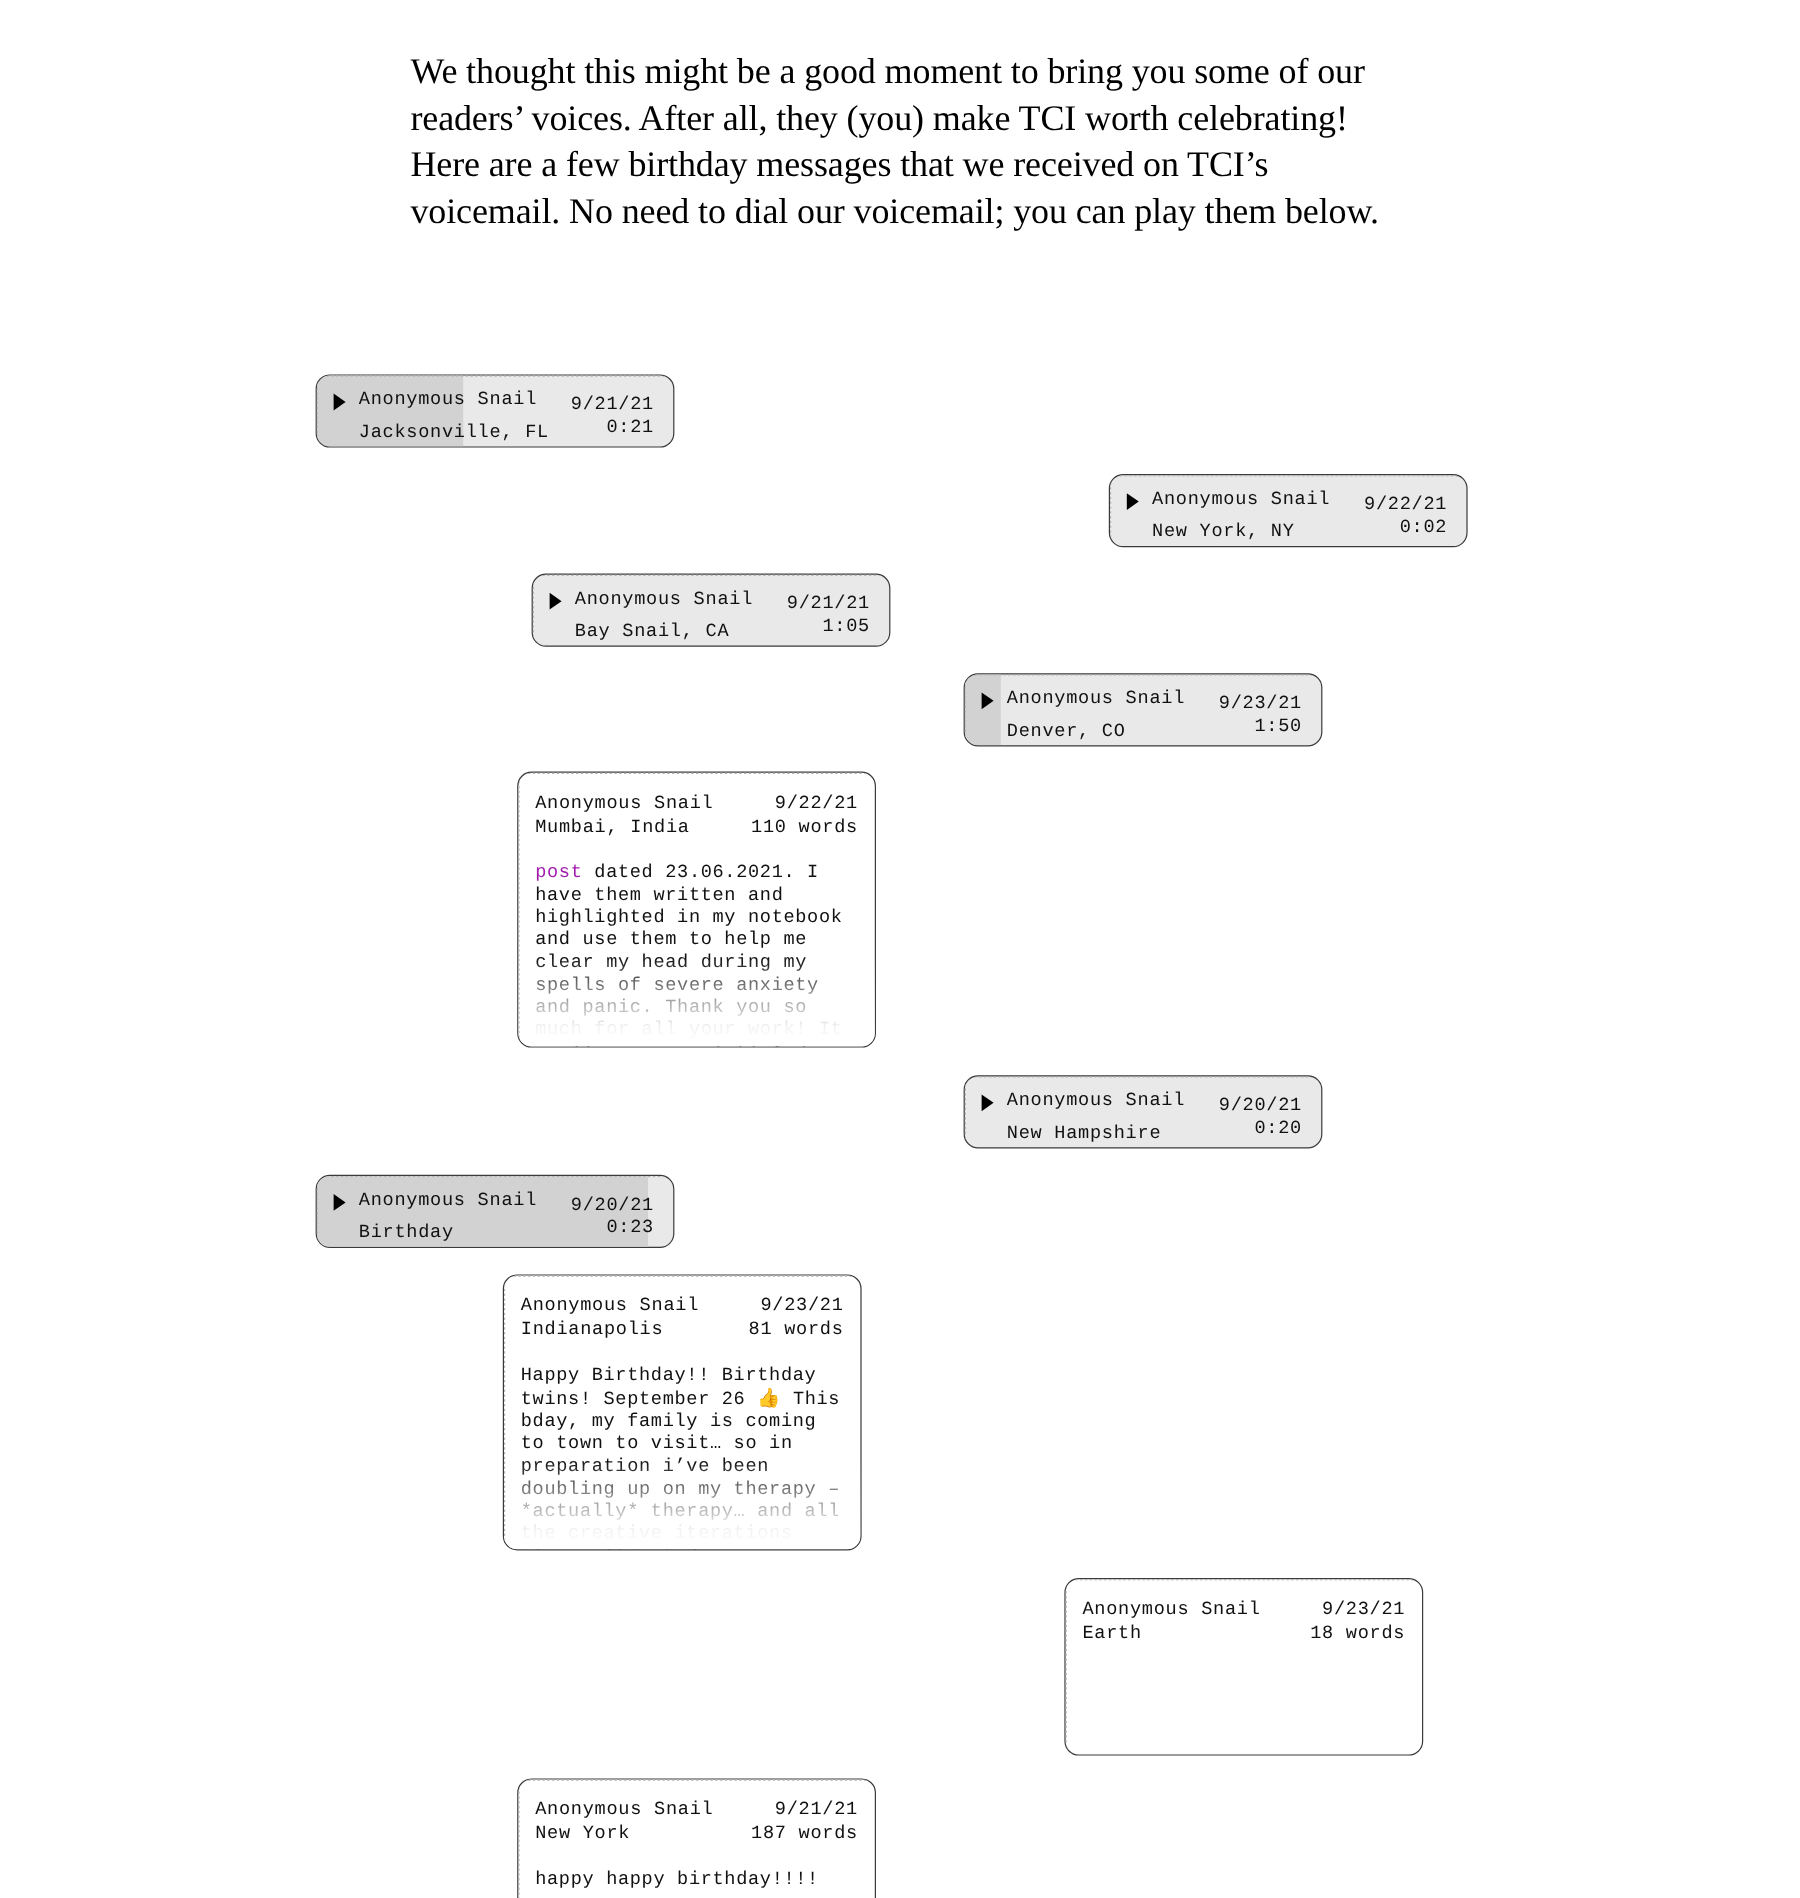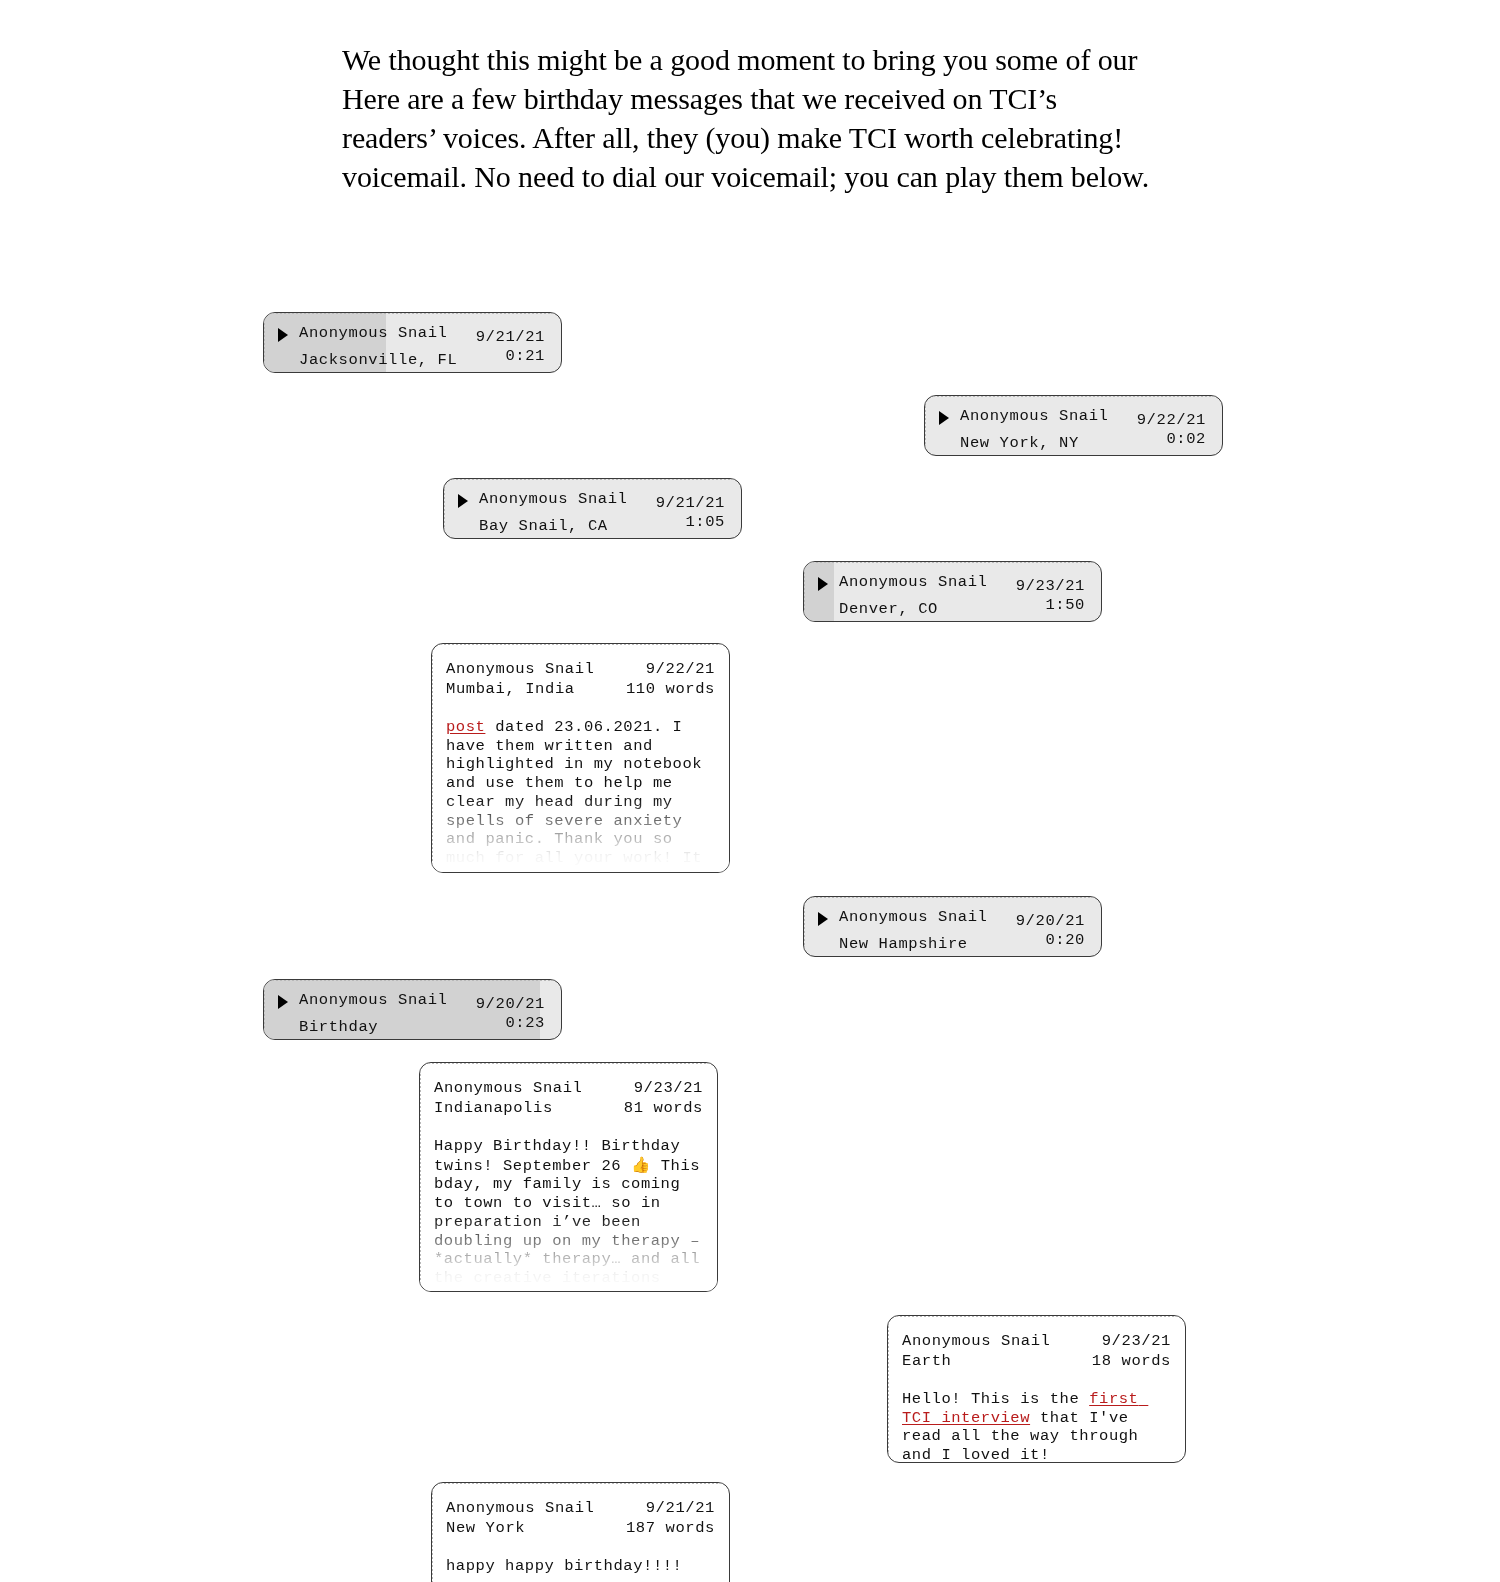--- a/index.html
+++ b/index.html
@@ -141,22 +141,21 @@
     margin-top: 19px;
     font-size: 15.5px;
     line-height: 18.7px;
     letter-spacing: 0.55px;
     color: #111111;
     white-space: pre-wrap;
     word-break: normal;
   }
   .text .body a,
   .text .body .link {
-    color: #b91c1c;
-    text-decoration: underline;
+    color: #a21caf;
     text-underline-offset: 2px;
   }
   
   .card.text.clipped .fade {
     position: absolute;
     left: 0; right: 0; bottom: 0;
     height: 74px;
     background: linear-gradient(to bottom,
                 rgba(255,255,255,0) 0%,
                 rgba(255,255,255,0.55) 42%,
@@ -168,22 +167,22 @@
   .emoji {
     font-family: "DejaVu Sans", sans-serif;
     color: #f0b429;
   }
 </style>
 </head>
 <body>
 
 <div id="intro">
   <span class="line">We thought this might be a good moment to bring you some of our</span>
+  <span class="line">readers’ voices. After all, they (you) make TCI worth celebrating!</span>
   <span class="line">Here are a few birthday messages that we received on TCI’s</span>
-  <span class="line">readers’ voices. After all, they (you) make TCI worth celebrating!</span>
   <span class="line">voicemail. No need to dial our voicemail; you can play them below.</span>
 </div>
 
 <div id="board">
 
   <div class="card audio" id="card-jacksonville" style="left:263px; top:300px; width:299px;">
     <div class="progress" style="width:41%;"></div>
     <div class="inner">
       <div class="row">
         <span class="left-group">
@@ -335,21 +334,20 @@
   <div class="card text" id="card-earth" style="left:887px; top:1303px; width:299px; height:148px;">
     <div class="inner">
       <div class="meta">
         <span>Anonymous Snail</span>
         <span>9/23/21</span>
       </div>
       <div class="meta">
         <span>Earth</span>
         <span>18 words</span>
       </div>
-      <div class="body"><span>Hello! This is the </span><span class="link">first TCI interview</span><span> that I've read all the way through and I loved it!</span></div>
     </div>
   </div>
 
   <div class="card text" id="card-new-york" style="left:431px; top:1470px; width:299px; height:140px;">
     <div class="inner">
       <div class="meta">
         <span>Anonymous Snail</span>
         <span>9/21/21</span>
       </div>
       <div class="meta">

